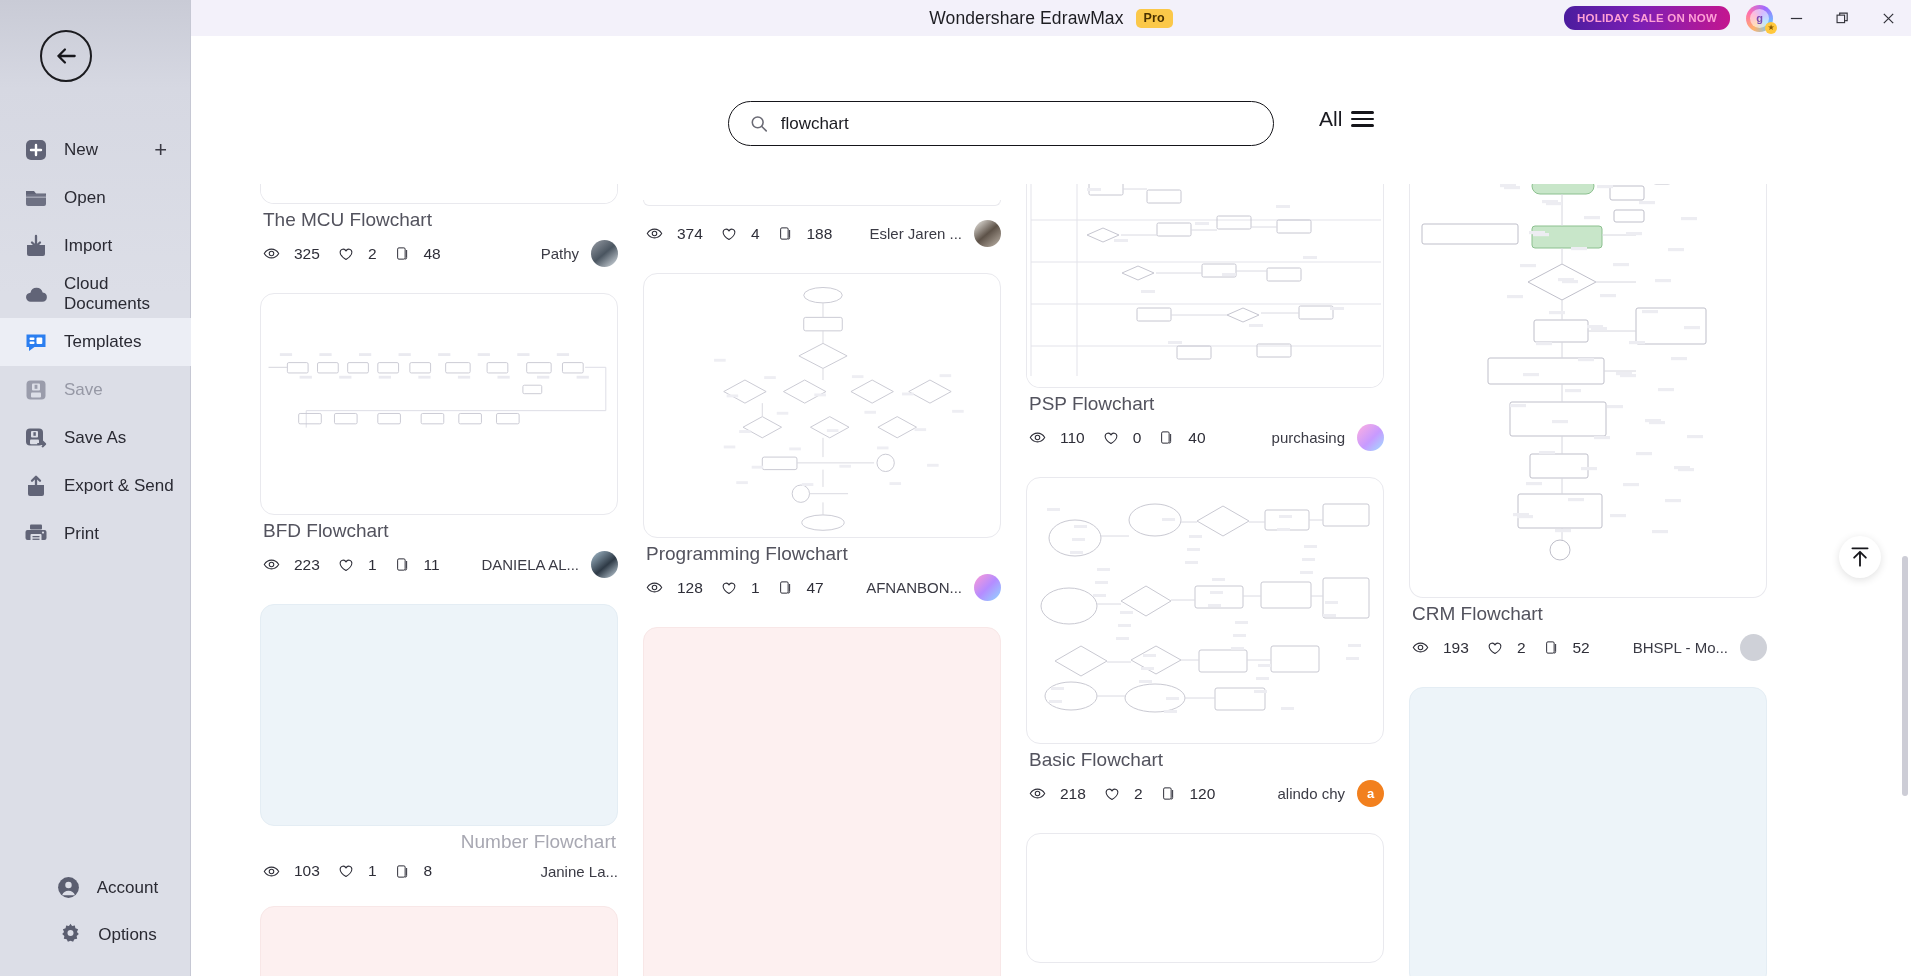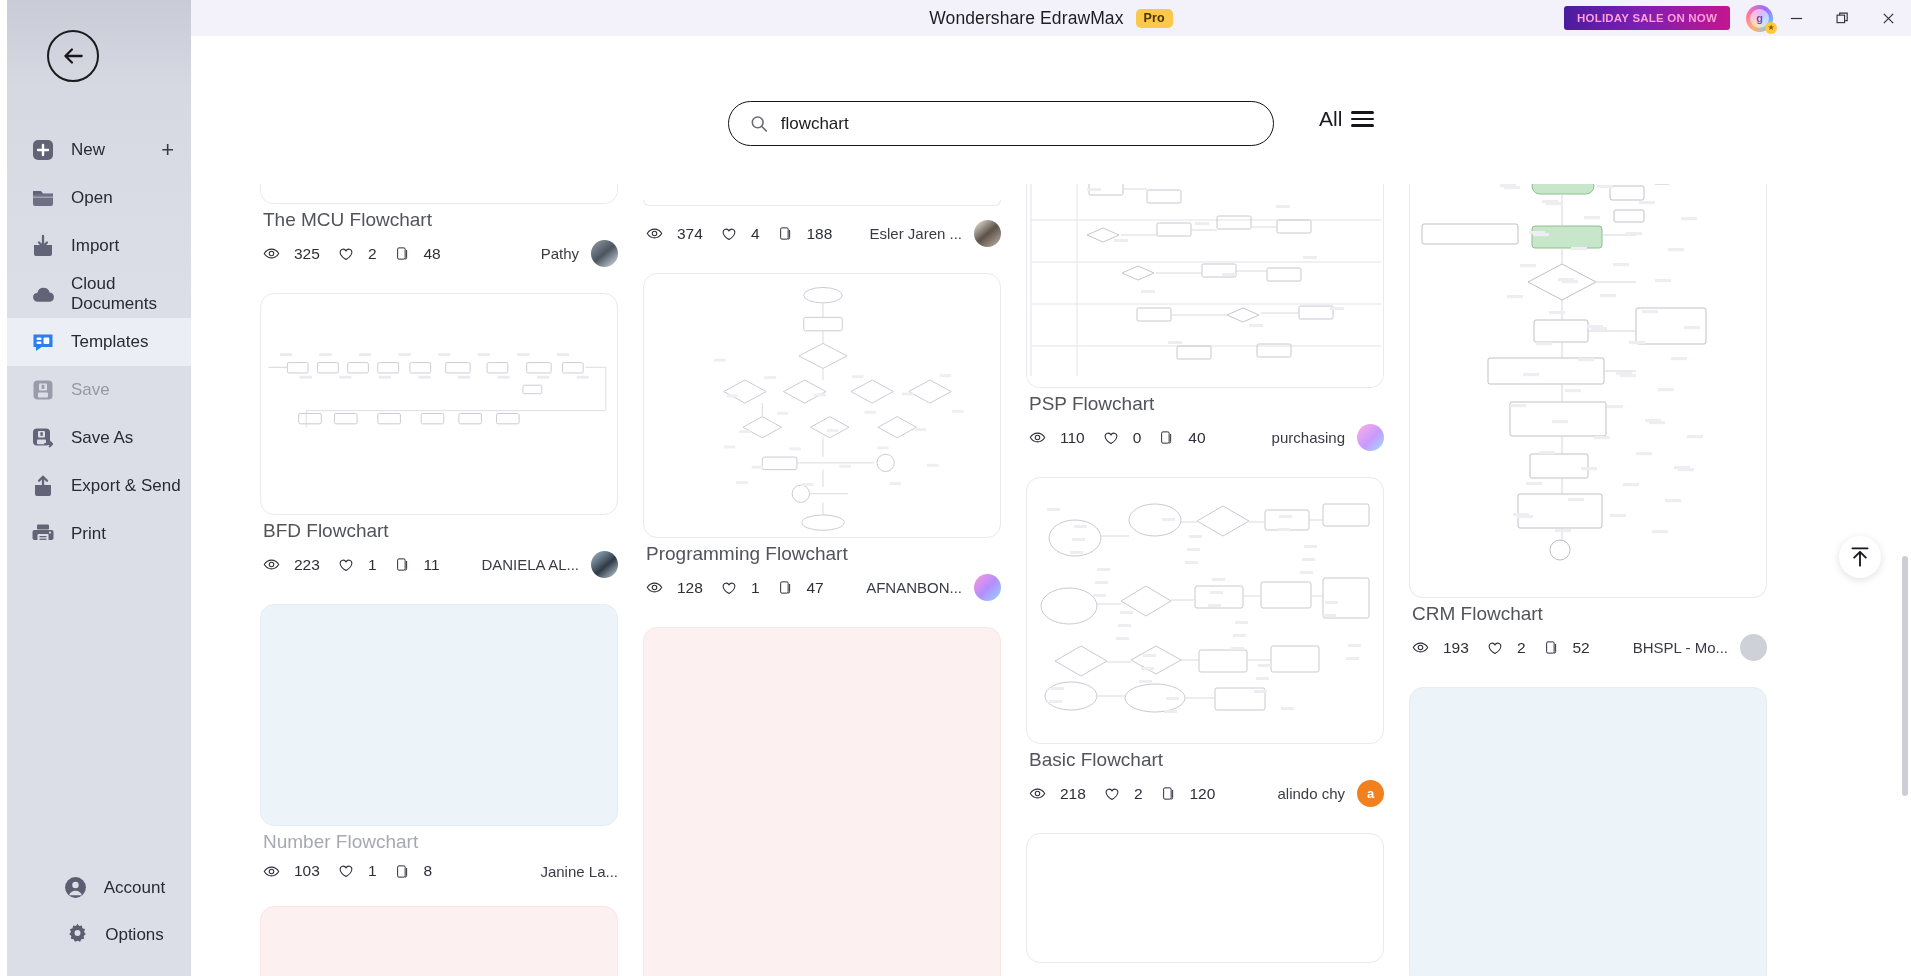--- a/index.html
+++ b/index.html
@@ -6,21 +6,21 @@
   html, body {
     width: 1911px; height: 976px;
     overflow: hidden;
     font-family: "Liberation Sans", sans-serif;
     background: #ffffff;
   }
   #app { position: relative; width: 1911px; height: 976px; }
 
   
   .sidebar {
-    position: absolute; left: 7px; top: 0;
+    position: absolute; left: 0; top: 0;
     width: 191px; height: 976px;
     background: linear-gradient(180deg,#c9cbd6 0%, #d6d8e2 9%, #dcdee7 30%, #dcdee7 100%);
     border-right: 1px solid #c6c8d4;
     padding-left: 33px;
   }
   .back-btn {
     position: absolute; left: 40px; top: 30px;
     width: 52px; height: 52px; border-radius: 50%;
     border: 2.4px solid #1b1b1f; background: transparent;
     display: flex; align-items: center; justify-content: center;
@@ -61,21 +61,21 @@
     background: #fbc849; color: #4a3100;
     font-size: 12.5px; font-weight: bold;
     padding: 2px 8px 3px; border-radius: 5px;
     vertical-align: 2px;
   }
   .win-right {
     position: absolute; right: 0; top: 0; height: 36px;
     display: flex; align-items: center; gap: 0;
   }
   .sale-btn {
-    height: 24px; padding: 0 13px; border-radius: 3px;
+    height: 24px; padding: 0 13px; border-radius: 11px;
     background: linear-gradient(90deg,#4b1c9e 0%, #7b1fb5 45%, #c4168f 100%);
     color: #ff9fd6; font-size: 11.5px; font-weight: bold;
     display:flex; align-items:center; letter-spacing: .2px;
     cursor: pointer; white-space: nowrap;
   }
   .avatar-top {
     position: relative;
     width: 27px; height: 27px; border-radius: 50%;
     margin-left: 16px;
     background: conic-gradient(from 210deg,#ffb36b,#ff6fae,#a06bff,#6bc8ff,#ffb36b);
@@ -157,21 +157,21 @@
     background: #fff; border: 1px solid #e9e9ee; border-radius: 14px;
     overflow: hidden; position: relative; cursor: pointer;
   }
   .thumb.tinted-blue { background: #edf4f9; border-color:#e4edf4; }
   .thumb.tinted-pink { background: #fdf0f0; border-color:#f8e7e7; }
   .card-title {
     font-size: 19px; color: #53535e; margin: 5px 2px 9px 3px;
     white-space: nowrap; overflow: hidden; text-overflow: ellipsis;
     cursor: pointer;
   }
-  .card-title.pale { color: #a8a8b2; }
+  .card-title.pale { color: #a8a8b2; text-align: right; }
   .meta { display: flex; align-items: center; font-size: 15.5px; color:#2e2e38; padding-left: 3px; }
   .meta .stat { display:flex; align-items:center; gap:14px; margin-right: 18px; }
   .meta .author {
     margin-left: auto; display:flex; align-items:center; gap:12px;
     color:#3b3b45; font-size: 15px; max-width: 200px;
   }
   .meta .author .nm { white-space: nowrap; overflow:hidden; text-overflow:ellipsis; }
   .av {
     width: 27px; height: 27px; border-radius: 50%; flex: 0 0 27px;
     display:flex; align-items:center; justify-content:center;

